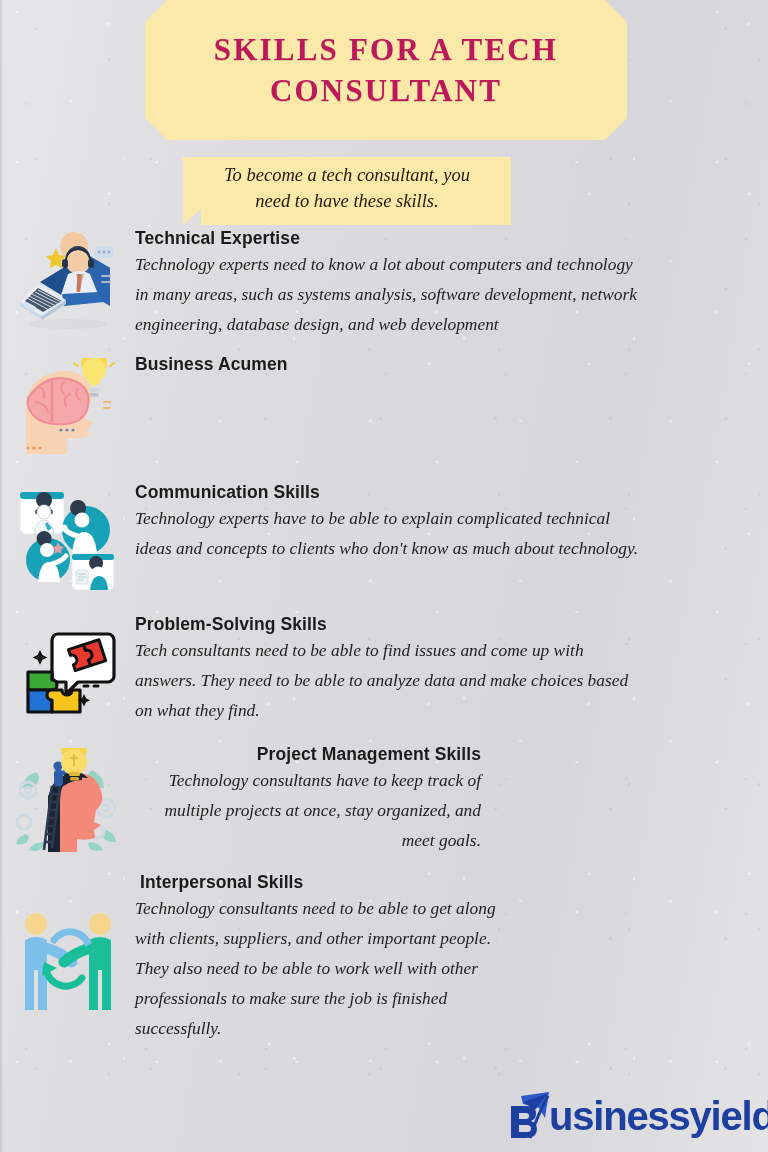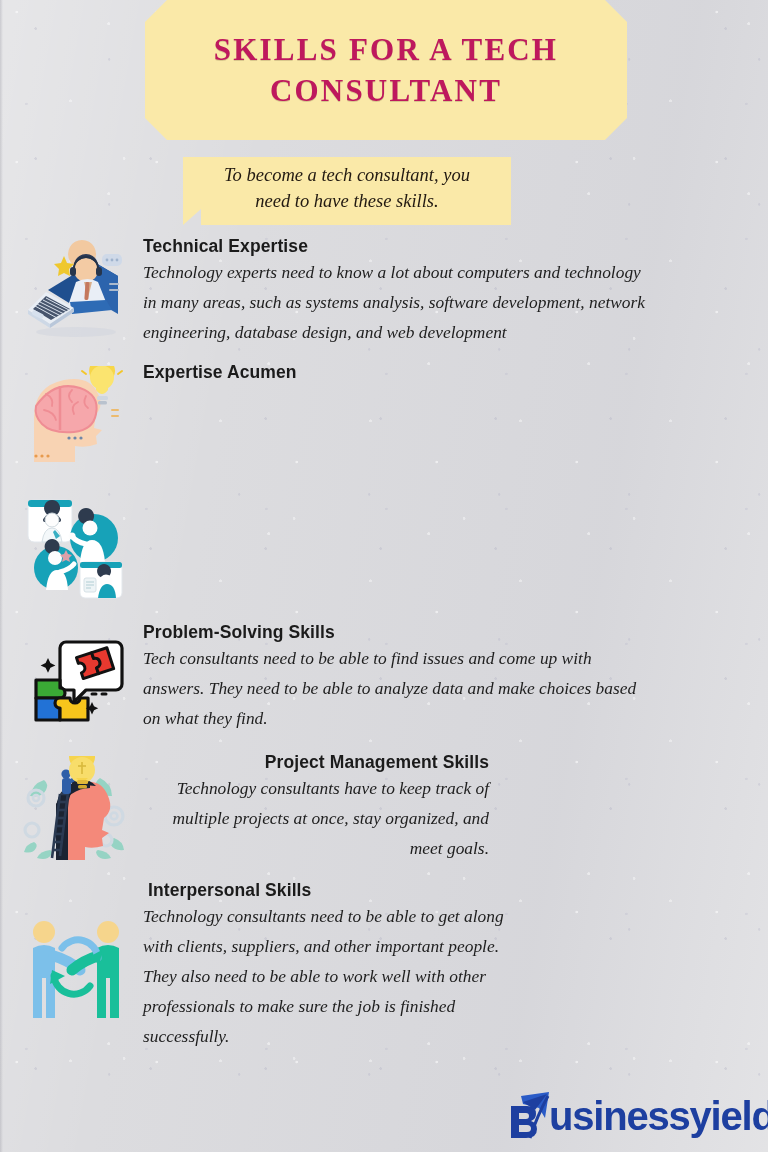--- a/index.html
+++ b/index.html
@@ -92,23 +92,22 @@
     line-height: 1.42;
     color: #221a12;
     text-align: center;
     padding: 0 24px 6px 24px;
   }
 
   
   .skills {
     position: absolute;
     left: 0;
-    top: 236px;
+    top: 228px;
     width: 693px;
-    margin-left: 8px;
   }
   .skill-row {
     position: relative;
     display: flex;
     align-items: flex-start;
   }
   .icon-cell {
     width: 135px;
     min-width: 135px;
     display: flex;
@@ -270,21 +269,21 @@
               <circle cx="18" cy="90" r="1.6"></circle>
               <circle cx="24" cy="90" r="1.6"></circle>
           </g>
           <g stroke="#f0b252" stroke-width="2" stroke-linecap="round" opacity="0.8">
             <path d="M88 44 l6 0"></path>
               <path d="M88 50 l6 0"></path>
           </g>
         </svg>
       </div>
       <div class="text-cell">
-        <p class="skill-heading">Expertise Acumen</p>
+        <p class="skill-heading">Business Acumen</p>
       </div>
     </div>
 
     <div class="skill-row row-2" style="margin-top:20px;">
       <div class="icon-cell">
         <svg width="108" height="108" viewBox="0 0 108 108" aria-hidden="true">
           <g>
             <rect x="6" y="6" width="44" height="42" rx="6" fill="#ffffff" stroke="#e2e7ec" stroke-width="1"></rect>
             <rect x="6" y="6" width="44" height="7" rx="3" fill="#17a2b8"></rect>
             <path d="M30 22 a8 8 0 1 1 0.1 0 Z" fill="#2e3b4e"></path>
@@ -324,20 +323,24 @@
                 <path d="M64 88 l8 0"></path>
                 <path d="M64 91 l8 0"></path>
                 <path d="M64 94 l5 0"></path>
               </g>
           </g>
           <g fill="#f3a0a7" opacity="0.9">
             <path d="M44 56 l2 4 4 1 -3 3 1 4 -4 -2 -4 2 1 -4 -3 -3 4 -1 z"></path>
           </g>
         </svg>
       </div>
+      <div class="text-cell">
+        <p class="skill-heading">Communication Skills</p>
+        <p class="skill-body">Technology experts have to be able to explain complicated technical ideas and concepts to clients who don't know as much about technology.</p>
+      </div>
     </div>
 
     <div class="skill-row row-3" style="margin-top:20px;">
       <div class="icon-cell">
         <svg width="108" height="108" viewBox="0 0 108 108" aria-hidden="true">
           <g stroke="#111111" stroke-width="3.2" stroke-linejoin="round">
             <path d="M44 16 h50 a6 6 0 0 1 6 6 v36 a6 6 0 0 1 -6 6 h-30 l-12 12 v-12 h-8 a6 6 0 0 1 -6 -6 v-36 a6 6 0 0 1 6 -6 z" fill="#ffffff"></path>
           </g>
           <g transform="rotate(-18 74 40)">
             <path d="M58 26 h16 v6 a5 5 0 0 1 0 10 v6 h-16 v-6 a5 5 0 0 0 0 -10 z" fill="#e8392f" stroke="#111111" stroke-width="3" stroke-linejoin="round"></path>

